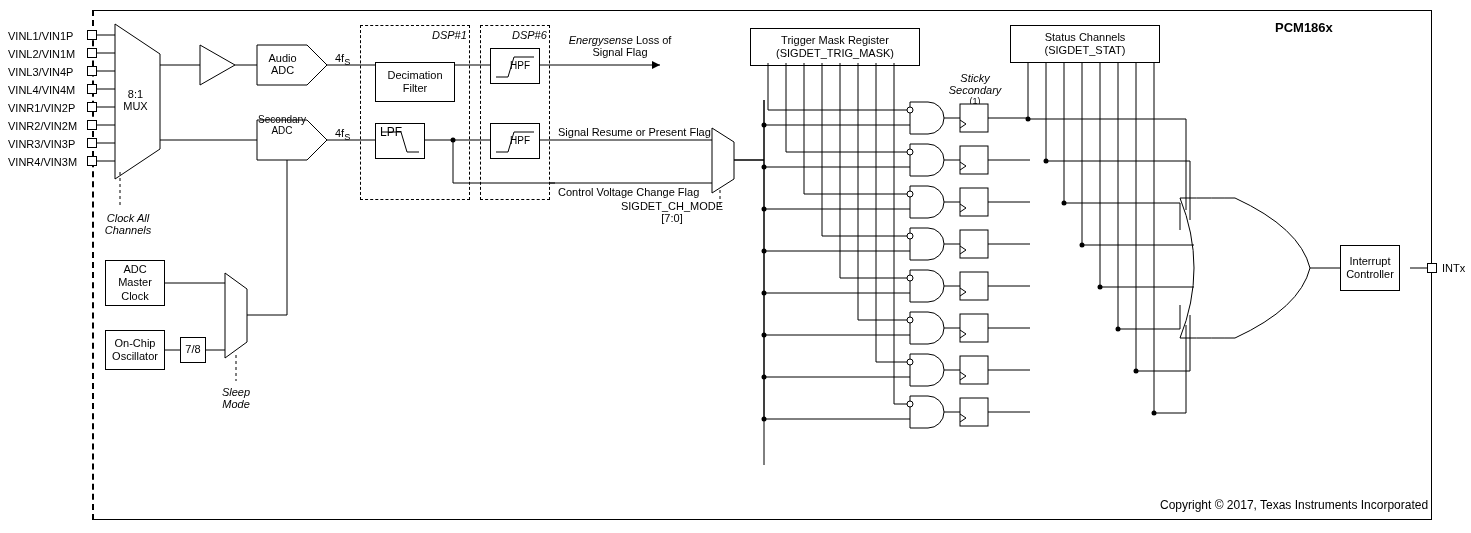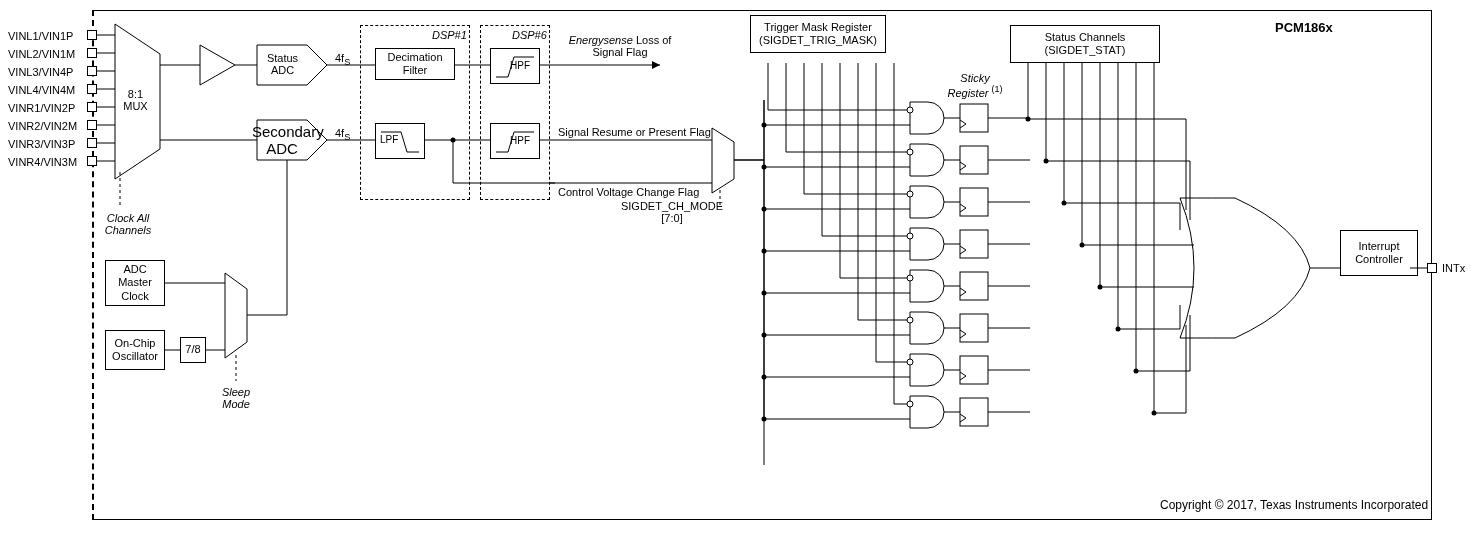--- a/index.html
+++ b/index.html
@@ -117,33 +117,33 @@
   <polygon class="shape-fill" points="0,0 35,20 0,40"></polygon>
 </svg>
 
 <svg style="left:235px;top:60px" width="25" height="10">
     <line class="wire" x1="0" y1="5" x2="22" y2="5"></line>
   </svg>
 
 <svg style="left:257px;top:45px" width="70" height="40">
   <polygon class="shape-fill" points="0,0 50,0 70,20 50,40 0,40"></polygon>
 </svg>
-<div class="label center" style="left:260px;top:52px;width:45px;white-space:pre-line">Status
+<div class="label center" style="left:260px;top:52px;width:45px;white-space:pre-line">Audio
 ADC</div>
 
 <div class="label" style="left:335px;top:52px"><span>4f</span><sub>S</sub></div>
 
 <svg style="left:327px;top:60px" width="50" height="10">
     <line class="wire" x1="0" y1="5" x2="50" y2="5"></line>
   </svg>
 
 <div class="dashed-box" style="left:360px;top:25px;width:110px;height:175px"></div>
 <div class="label italic" style="left:432px;top:29px">DSP#1</div>
 
-<div class="box" style="left:375px;top:48px;width:80px;height:32px;white-space:pre-line">Decimation
+<div class="box" style="left:375px;top:62px;width:80px;height:40px;white-space:pre-line">Decimation
 Filter</div>
 
 <div class="dashed-box" style="left:480px;top:25px;width:70px;height:175px"></div>
 <div class="label italic" style="left:512px;top:29px">DSP#6</div>
 
 <div class="box" style="left:490px;top:48px;width:50px;height:36px">
   <svg width="46" height="30">
       <path class="wire" d="M4,26 L16,26 L22,6 L42,6"></path>
     </svg>
 </div>
@@ -160,34 +160,34 @@
 <div class="label center" style="left:560px;top:34px;width:120px"><span class="italic">Energysense</span><span style="white-space:pre-line"> Loss of
 Signal Flag</span></div>
 
 <svg style="left:160px;top:135px" width="100" height="10">
     <line class="wire" x1="0" y1="5" x2="97" y2="5"></line>
   </svg>
 
 <svg style="left:257px;top:120px" width="70" height="40">
   <polygon class="shape-fill" points="0,0 50,0 70,20 50,40 0,40"></polygon>
 </svg>
-<div class="label center" style="left:252px;top:123px;width:60px;white-space:pre-line;font-size:15px">Secondary
+<div class="label center" style="left:252px;top:114px;width:60px;white-space:pre-line;font-size:10px">Secondary
 ADC</div>
 
 <div class="label" style="left:335px;top:127px"><span>4f</span><sub>S</sub></div>
 <svg style="left:327px;top:135px" width="50" height="10">
     <line class="wire" x1="0" y1="5" x2="50" y2="5"></line>
   </svg>
 
 <div class="box" style="left:375px;top:123px;width:50px;height:36px">
   <svg width="46" height="30">
       <path class="wire" d="M4,6 L24,6 L30,26 L42,26"></path>
     </svg>
 </div>
-<div class="label" style="left:380px;top:134px;font-size:10px">LPF</div>
+<div class="label" style="left:380px;top:125px;font-size:12px">LPF</div>
 
 <svg style="left:425px;top:135px" width="70" height="60">
   <line class="wire" x1="0" y1="5" x2="65" y2="5"></line>
   <circle class="dot" cx="28" cy="5" r="2.5"></circle>
   <line class="wire" x1="28" y1="5" x2="28" y2="48"></line>
   <line class="wire" x1="28" y1="48" x2="130" y2="48"></line>
 </svg>
 
 <div class="box" style="left:490px;top:123px;width:50px;height:36px">
   <svg width="46" height="30">
@@ -215,28 +215,28 @@
 <svg style="left:718px;top:190px" width="4" height="22">
   <line x1="2" y1="0" x2="2" y2="18" stroke="#000" stroke-width="1" stroke-dasharray="3,3"></line>
 </svg>
 
 <svg style="left:734px;top:155px" width="145" height="320">
   <line class="wire" x1="0" y1="5" x2="30" y2="5"></line>
   <line class="wire" x1="30" y1="5" x2="30" y2="310"></line>
 
 </svg>
 
-<div class="box" style="left:750px;top:15px;width:136px;height:38px;white-space:pre-line">Trigger Mask Register
+<div class="box" style="left:750px;top:28px;width:170px;height:38px;white-space:pre-line">Trigger Mask Register
 (SIGDET_TRIG_MASK)</div>
 
 <div class="box" style="left:1010px;top:25px;width:150px;height:38px;white-space:pre-line">Status Channels
 (SIGDET_STAT)</div>
 
 <div class="label italic center" style="left:945px;top:72px;width:60px;white-space:pre-line"><span>Sticky
-Register</span> <span style="font-style:normal;font-size:9px;vertical-align:super">(1)</span></div>
+Secondary</span> <span style="font-style:normal;font-size:9px;vertical-align:super">(1)</span></div>
 
 <svg style="left:750px;top:63px" width="440" height="420">
 
   <g>
     <line class="wire" x1="18" y1="0" x2="18" y2="47"></line>
     <line class="wire" x1="36" y1="0" x2="36" y2="89"></line>
     <line class="wire" x1="54" y1="0" x2="54" y2="131"></line>
     <line class="wire" x1="72" y1="0" x2="72" y2="173"></line>
     <line class="wire" x1="90" y1="0" x2="90" y2="215"></line>
     <line class="wire" x1="108" y1="0" x2="108" y2="257"></line>
@@ -400,21 +400,21 @@
   <circle class="dot" cx="80" cy="177" r="2.5"></circle>
   <circle class="dot" cx="98" cy="219" r="2.5"></circle>
   <circle class="dot" cx="116" cy="261" r="2.5"></circle>
   <circle class="dot" cx="134" cy="303" r="2.5"></circle>
 </svg>
 
 <svg style="left:1310px;top:263px" width="30" height="10">
     <line class="wire" x1="0" y1="5" x2="30" y2="5"></line>
   </svg>
 
-<div class="box" style="left:1340px;top:230px;width:78px;height:46px;white-space:pre-line">Interrupt
+<div class="box" style="left:1340px;top:245px;width:60px;height:46px;white-space:pre-line">Interrupt
 Controller</div>
 
 <svg style="left:1410px;top:263px" width="25" height="10">
     <line class="wire" x1="0" y1="5" x2="22" y2="5"></line>
   </svg>
 <div class="pin-pad" style="left:1427px;top:263px"></div>
 <div class="label" style="left:1442px;top:262px">INTx</div>
 
 <div class="box" style="left:105px;top:260px;width:60px;height:46px;white-space:pre-line">ADC
 Master

